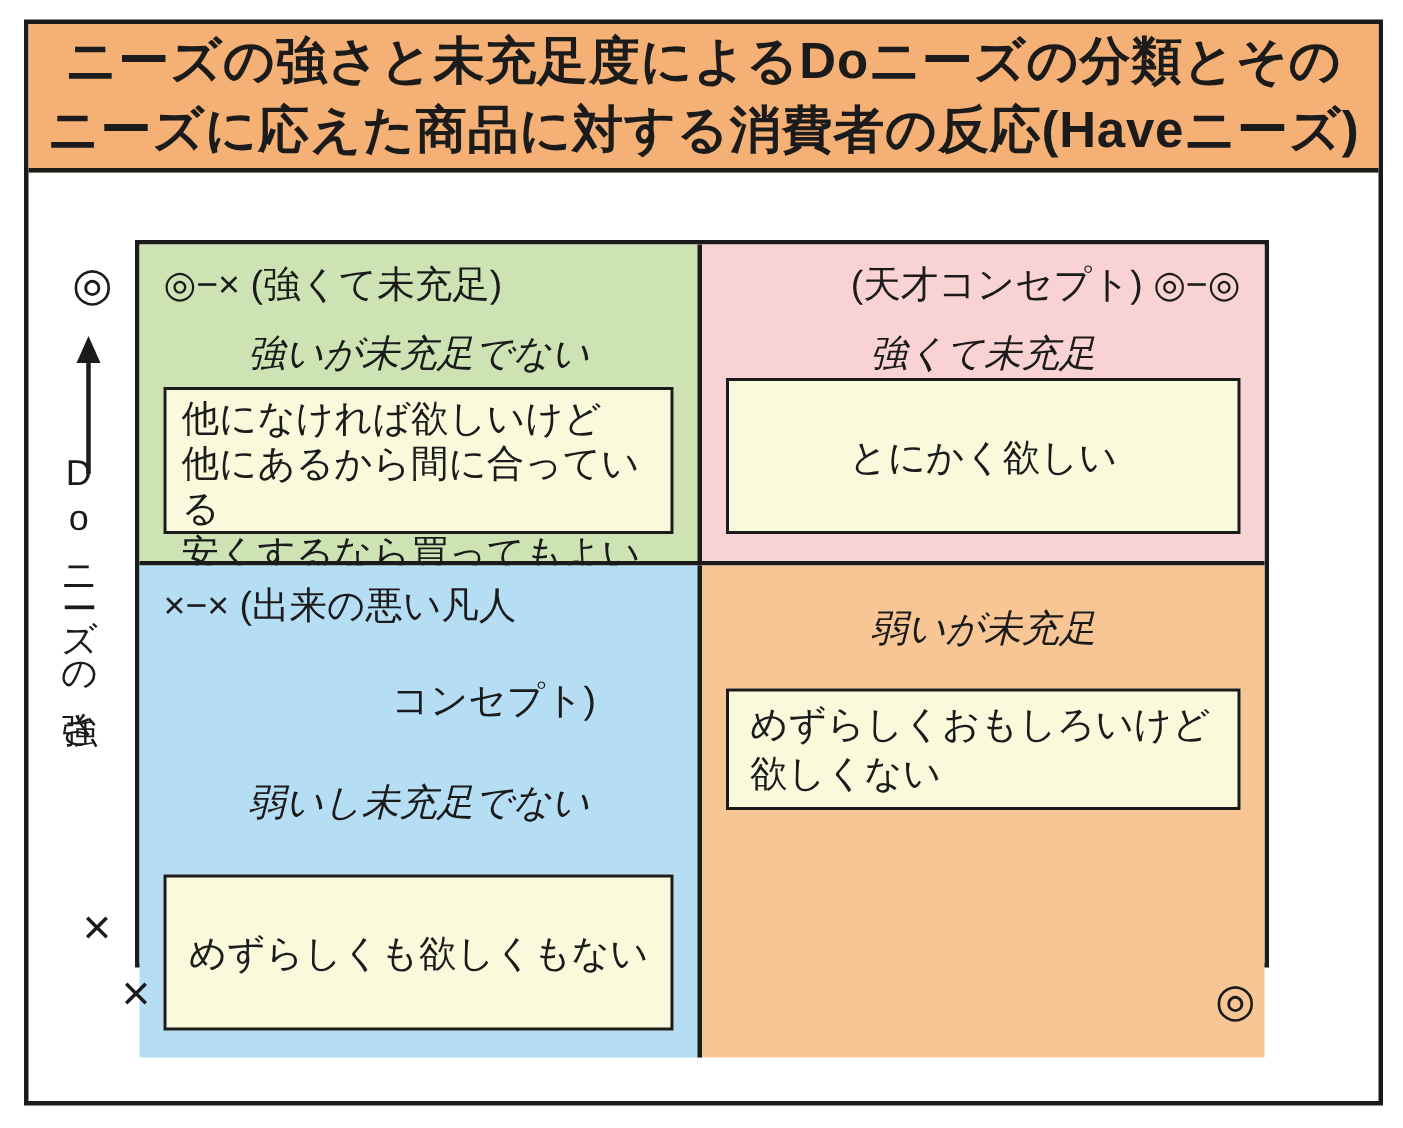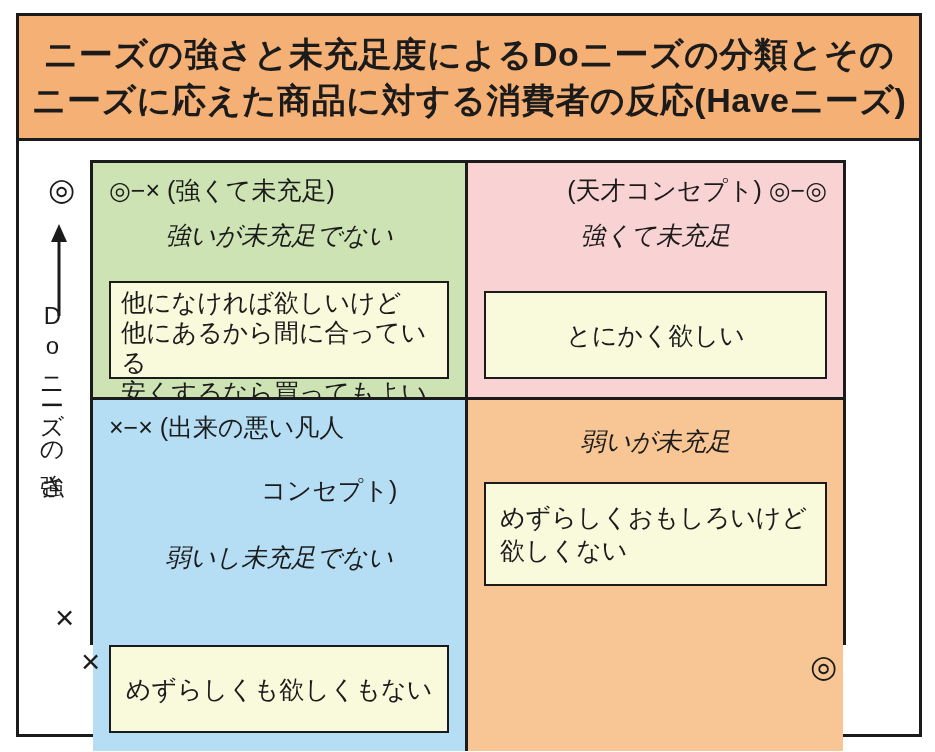--- a/index.html
+++ b/index.html
@@ -7,21 +7,21 @@
   body {
     width:935px; height:752px; position:relative; overflow:hidden;
     font-family:"Liberation Sans","DejaVu Sans",sans-serif;
     color:var(--line-black,#1b1b1b);
   }
   .figure-frame {
     position:absolute; left:16px; top:13px; width:906px; height:724px;
     border:3px solid var(--line-black,#1b1b1b); background:#ffffff;
   }
   .title-bar {
-    height:125px; background:var(--title-bg,#f5b175);
+    height:99px; background:var(--title-bg,#f5b175);
     border-bottom:3px solid var(--line-black,#1b1b1b);
     display:flex; flex-direction:column; align-items:center; justify-content:center;
     font-size:34px; font-weight:bold; line-height:46px; white-space:nowrap;
     letter-spacing:0.5px;
   }
   .matrix {
     position:absolute; left:71px; top:144px; width:756px; height:485px;
     border:3px solid var(--line-black,#1b1b1b);
     display:grid; grid-template-columns:1fr 1fr; grid-template-rows:1fr 1fr;
   }
@@ -33,22 +33,22 @@
   .quad-header { font-size:25px; line-height:31px; }
   .quad-header.right { text-align:right; }
   .quad-header-line2 { font-size:25px; line-height:31px; margin-left:152px; }
   .quad-title { font-size:25px; text-align:center; margin-top:13px;font-style:italic; }
   .quad-title.tight { margin-top:3px; }
   .idea-box {
     margin-top:auto; background:var(--box-cream,#f9f9dc);
     border:2px solid var(--line-black,#1b1b1b); font-size:25px;
   }
   .idea-box.multiline { height:98px; padding:4px 10px; line-height:30px; white-space:pre-line; }
-  .idea-box.centered { height:88px; display:flex; align-items:center; justify-content:center;margin-top:39px; }
-  .idea-box.left-v-center { height:104px; display:flex; align-items:center; padding-left:14px; white-space:pre-line; line-height:33px;margin-top:24px; }
+  .idea-box.centered { height:104px; display:flex; align-items:center; justify-content:center; }
+  .idea-box.left-v-center { height:81px; display:flex; align-items:center; padding-left:14px; white-space:pre-line; line-height:33px;margin-top:24px; }
   .axis-symbol { position:absolute; font-size:31px; line-height:31px; }
   .y-top-marker    { left:29px;  top:158px; }
   .y-bottom-marker { left:36px;  top:586px; font-size:33px; }
   .x-left-marker   { left:62px;  top:630px; font-size:33px; }
   .x-right-marker  { left:791px; top:635px; }
   .y-arrow { position:absolute; left:31px; top:208px; }
   .y-axis-label {
     position:absolute; left:17px; top:286px; height:240px;
     writing-mode:vertical-rl; text-orientation:upright;
     font-size:24px; letter-spacing:3px; line-height:32px;

